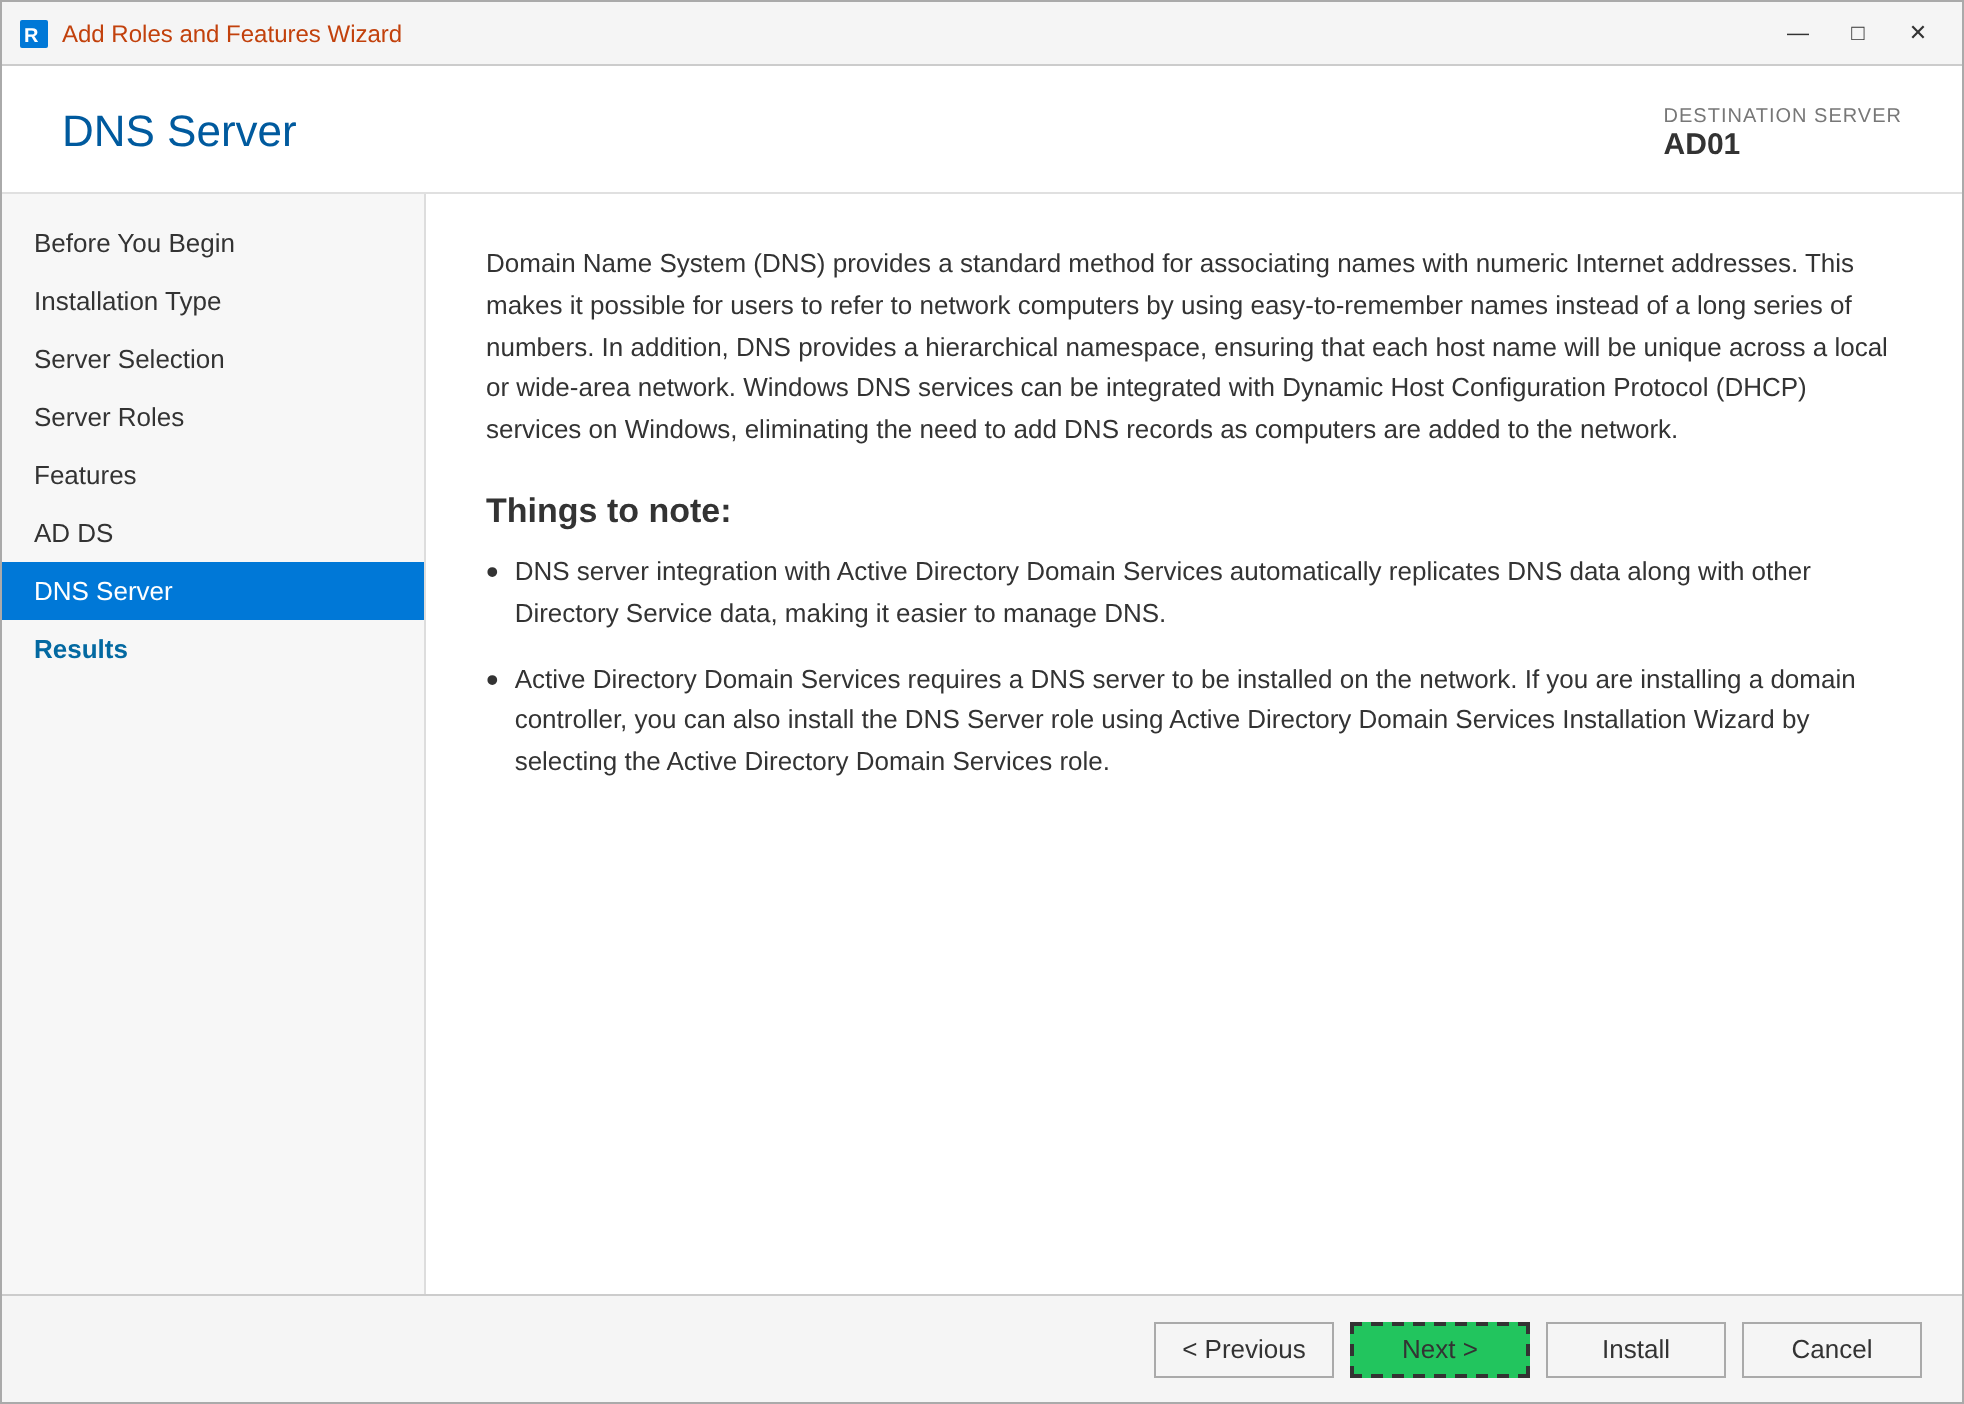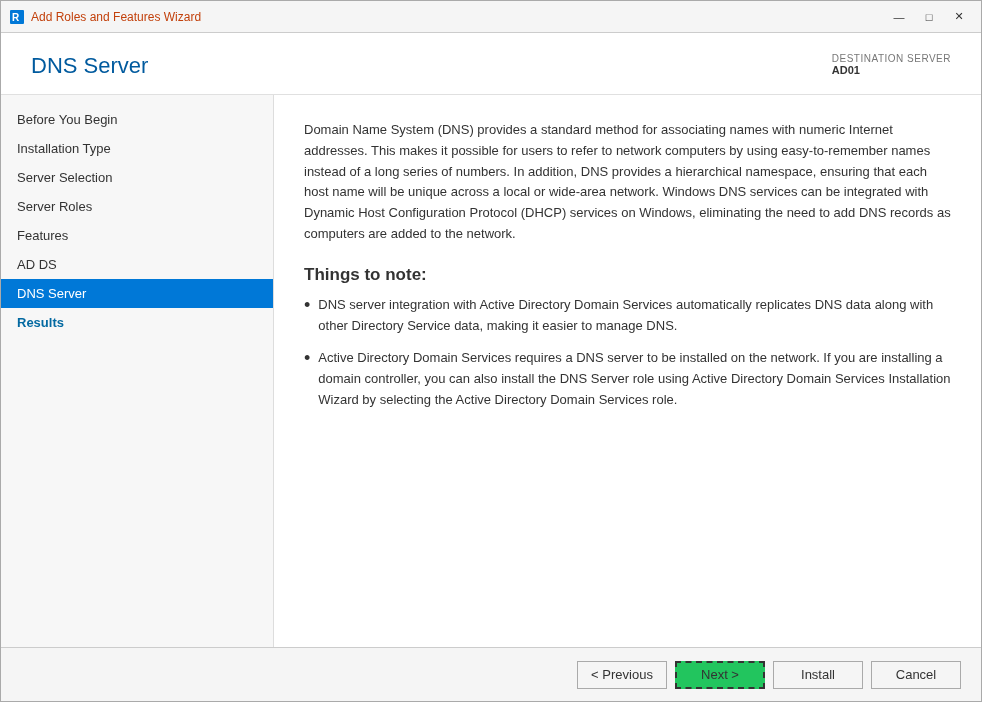--- a/index.html
+++ b/index.html
@@ -79,35 +79,35 @@
     }
     .destination-label {
       text-transform: uppercase;
       letter-spacing: 0.5px;
       color: #777;
       font-size: 10px;
     }
     .destination-name {
       font-weight: 600;
       color: #333;
-      font-size: 11px;
+      font-size: 15px;
     }
     .main-wrapper {
       display: flex;
       flex-direction: column;
       flex: 1;
       overflow: hidden;
     }
     .middle-area {
       display: flex;
       flex: 1;
       overflow: hidden;
     }
     .sidebar {
-      width: 273px;
+      width: 212px;
       background: #f7f7f7;
       border-right: 1px solid #ddd;
       padding-top: 10px;
       flex-shrink: 0;
       overflow-y: auto;
     }
     .sidebar-item {
       padding: 7px 16px;
       font-size: 13px;
       color: #333;

